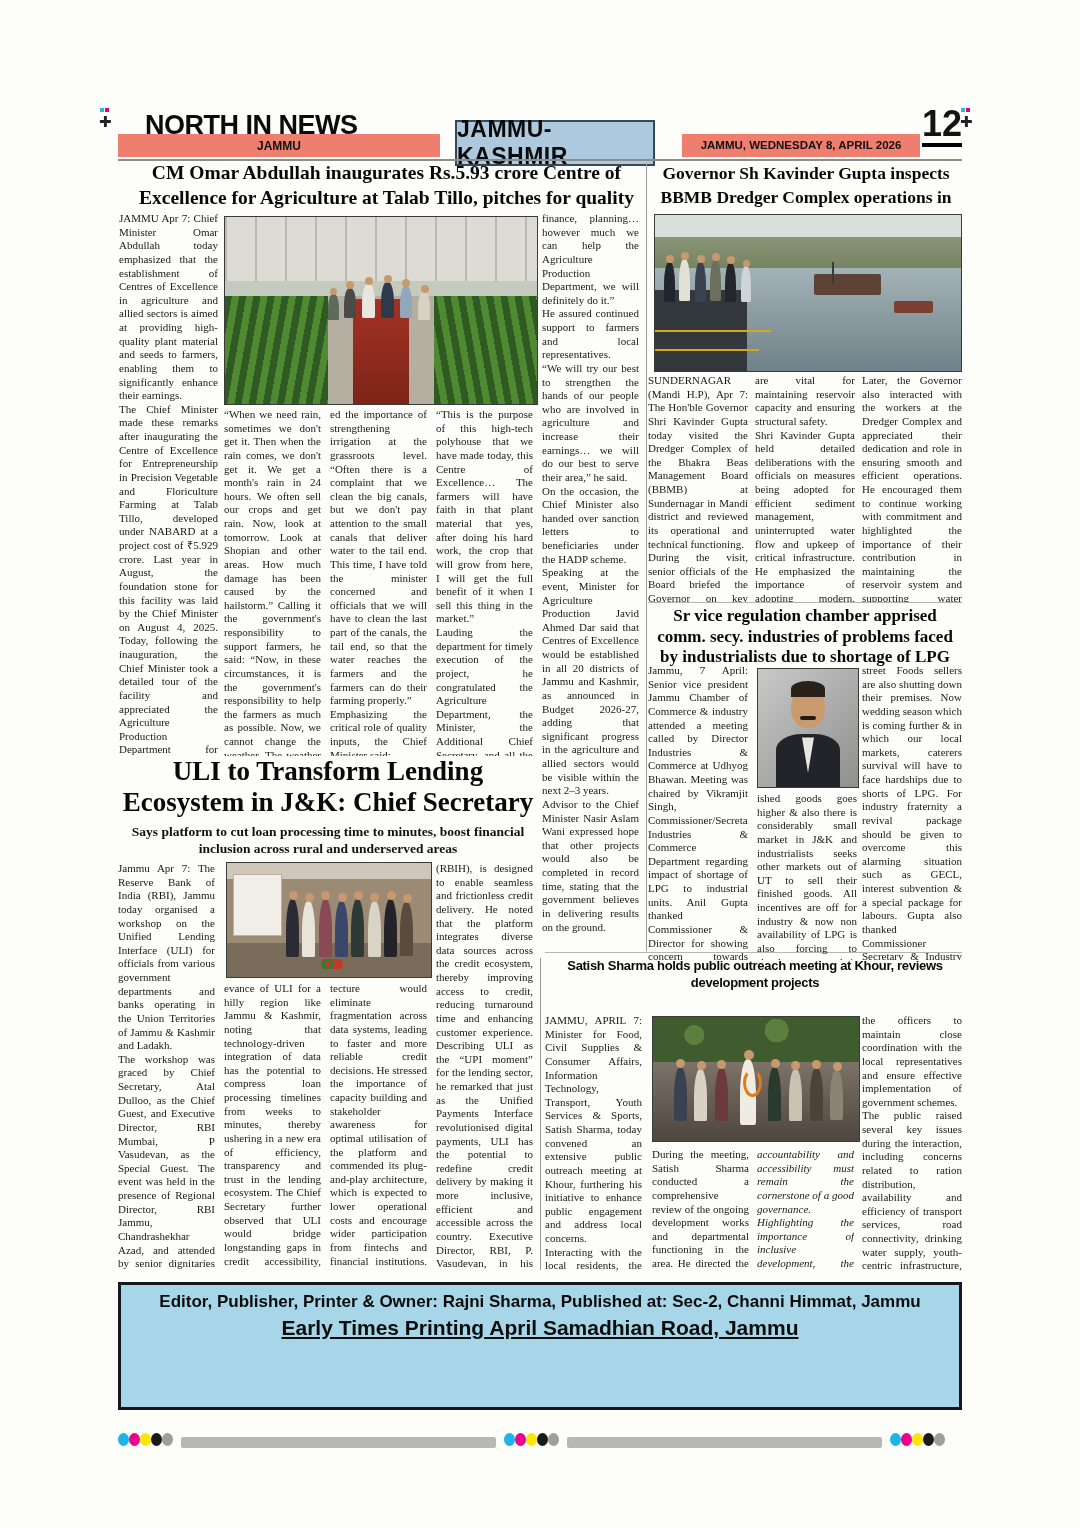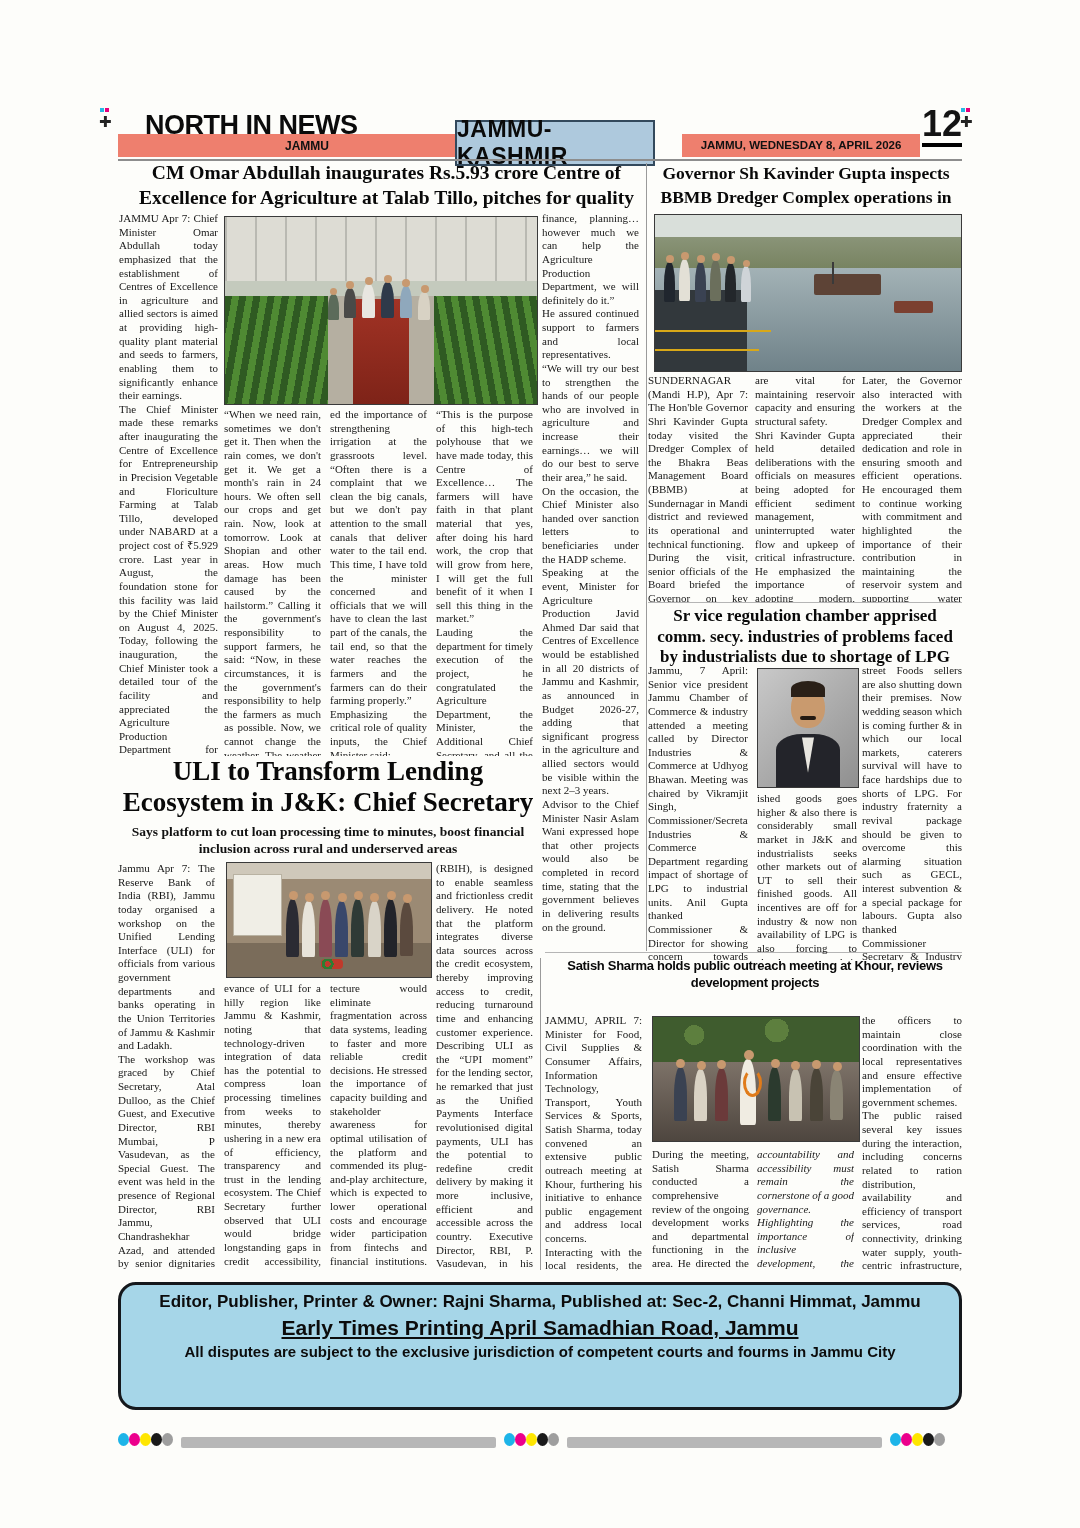--- a/index.html
+++ b/index.html
@@ -42,21 +42,21 @@
 <div class="page">
 
   <div class="abs regmark" style="left:99px;top:100px;">
     <span class="regbit" style="background:#29b8e5"></span><span class="regbit" style="background:#e5007d"></span><br>✚
   </div>
   <div class="abs regmark" style="left:960px;top:100px;">
     <span class="regbit" style="background:#29b8e5"></span><span class="regbit" style="background:#e5007d"></span><br>✚
   </div>
 
   <div class="abs masthead" style="left:145px;top:110px;">NORTH IN NEWS</div>
-  <div class="abs bar" style="left:118px;top:134px;width:322px;height:23px;padding-left:28px;">
+  <div class="abs bar" style="left:118px;top:134px;width:322px;height:23px;">
     <div class="bar-label" style="font-size:12px;padding-top:5px;">JAMMU</div>
   </div>
   <div class="abs section-box" style="left:455px;top:112px;width:196px;height:42px;margin-top:8px;">
     <span>JAMMU-KASHMIR</span>
   </div>
   <div class="abs bar" style="left:682px;top:134px;width:238px;height:23px;">
     <div class="bar-label" style="font-size:11.5px;padding-top:5px;">JAMMU, WEDNESDAY 8, APRIL 2026</div>
   </div>
   <div class="abs page-num" style="left:922px;top:106px;">12</div>
   <div class="abs rule-h" style="left:118px;top:159px;width:844px;"></div>
@@ -252,24 +252,23 @@
     <div class="col abs" style="left:545px;top:1014px;width:97px;height:258px;">JAMMU, APRIL 7: Minister for Food, Civil Supplies &amp; Consumer Affairs, Information Technology, Transport, Youth Services &amp; Sports, Satish Sharma, today convened an extensive public outreach meeting at Khour, furthering his initiative to enhance public engagement and address local concerns.
 Interacting with the local residents, the Minister reiterated the government's commitment towards ensuring responsive, transparent and citizen-centric governance. He said such outreach programmes are vital to bridge the gap between the administration and the public, particularly in rural and border areas.</div>
     <div class="col abs" style="left:652px;top:1148px;width:97px;height:124px;">During the meeting, Satish Sharma conducted a comprehensive review of the ongoing development works and departmental functioning in the area. He directed the concerned officials to adopt proactive approach in resolving the public grievances and ensuring timely redressal of genuine public concerns. He emphasized that</div>
     <div class="col abs" style="left:757px;top:1148px;width:97px;height:124px;font-style:italic;">accountability and accessibility must remain the cornerstone of a good governance.
 Highlighting the importance of inclusive development, the Minister stressed that no area would be left behind, especially regions like Khour which require focused attention due to its geographical and strategic significance. He instructed</div>
     <div class="col abs" style="left:862px;top:1014px;width:100px;height:258px;">the officers to maintain close coordination with the local representatives and ensure effective implementation of government schemes.
 The public raised several key issues during the interaction, including concerns related to ration distribution, availability and efficiency of transport services, road connectivity, drinking water supply, youth-centric infrastructure, digital service delivery and various local development gaps.
 Responding to the public concerns, Satish Sharma assured that all their genuine issues would be addressed in a phased, transparent and result-oriented manner.</div>
   </section>
 
-  <div class="abs imprint" style="left:118px;top:1282px;width:838px;height:122px;border-radius:18px;">
+  <div class="abs imprint" style="left:118px;top:1282px;width:838px;height:122px;">
     <div style="font-size:17px;font-weight:bold;margin-top:7px;">Editor, Publisher, Printer &amp; Owner: Rajni Sharma, Published at: Sec-2, Channi Himmat, Jammu</div>
     <div style="font-size:21px;font-weight:bold;text-decoration:underline;margin-top:4px;">Early Times Printing April Samadhian Road, Jammu</div>
-    <div style="font-size:15px;font-weight:bold;margin-top:3px;">All disputes are subject to the exclusive jurisdiction of competent courts and fourms in Jammu City</div>
   </div>
 
   <div class="abs" style="left:118px;top:1432px;width:844px;height:14px;">
     <span class="dot" style="background:#1db4e8"></span><span class="dot" style="background:#ec008c"></span><span class="dot" style="background:#ffe600"></span><span class="dot" style="background:#1a1a1a"></span><span class="dot" style="background:#9e9e9e"></span>
     <span class="cbar" style="display:inline-block;width:315px;vertical-align:middle;margin:0 4px;"></span>
     <span class="dot" style="background:#1db4e8"></span><span class="dot" style="background:#ec008c"></span><span class="dot" style="background:#ffe600"></span><span class="dot" style="background:#1a1a1a"></span><span class="dot" style="background:#9e9e9e"></span>
     <span class="cbar" style="display:inline-block;width:315px;vertical-align:middle;margin:0 4px;"></span>
     <span class="dot" style="background:#1db4e8"></span><span class="dot" style="background:#ec008c"></span><span class="dot" style="background:#ffe600"></span><span class="dot" style="background:#1a1a1a"></span><span class="dot" style="background:#9e9e9e"></span>
   </div>
 

